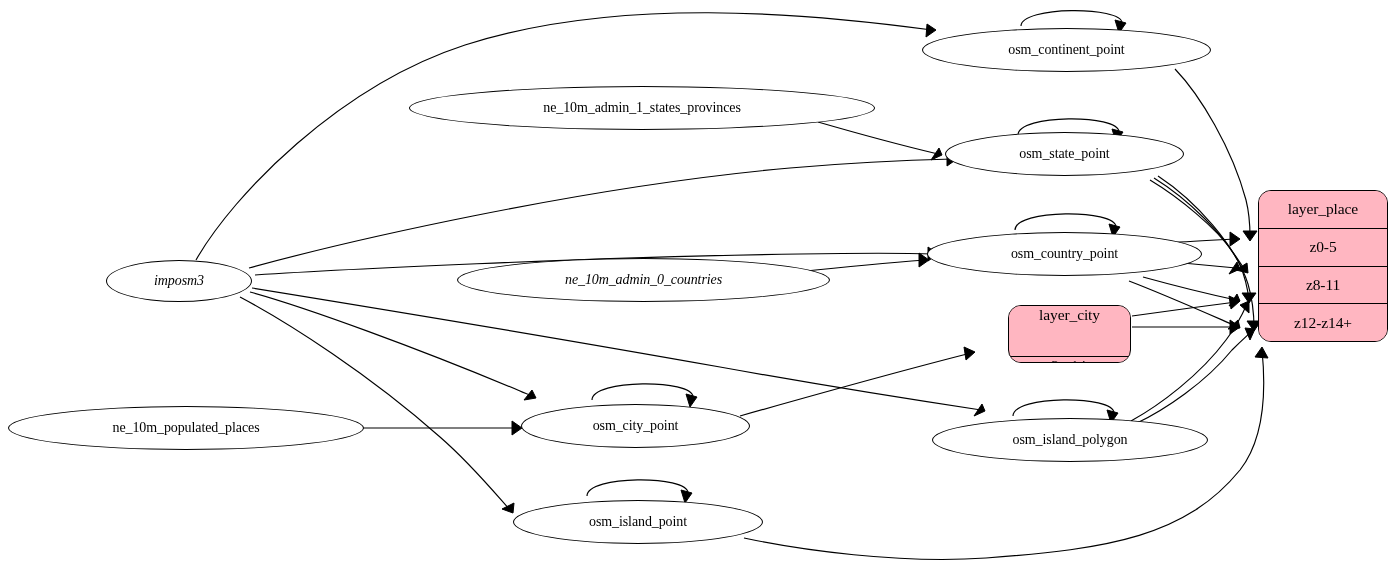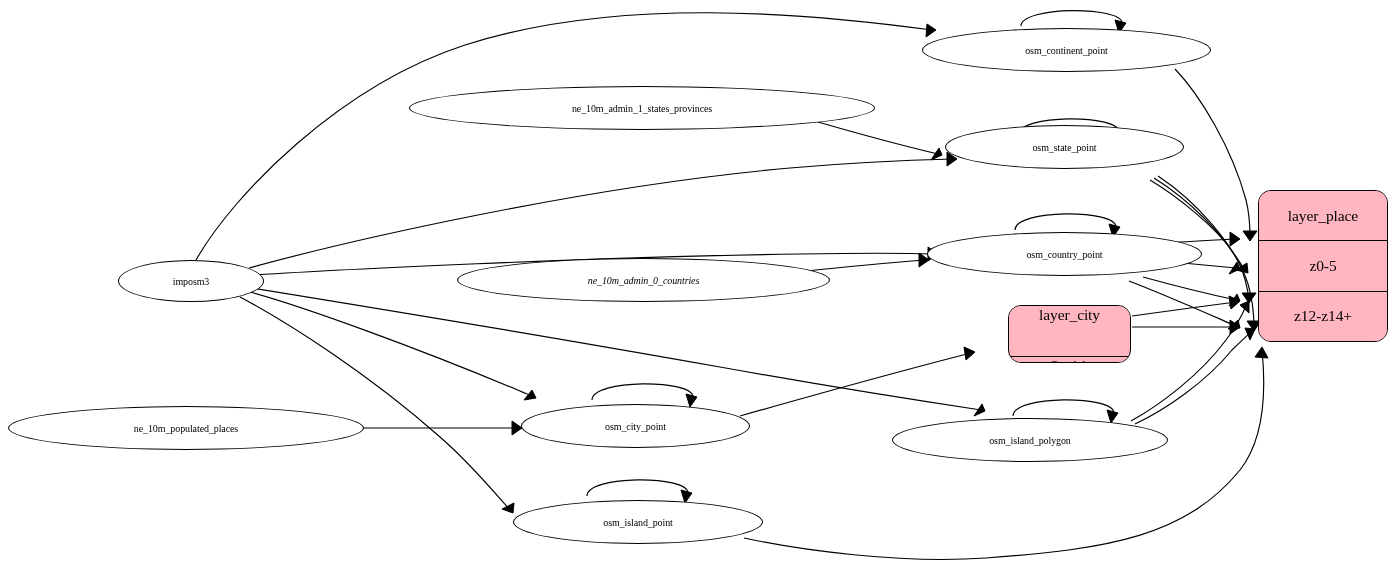--- a/index.html
+++ b/index.html
@@ -43,21 +43,21 @@
   }
   .node-ellipse {
     position: absolute;
     box-sizing: border-box;
     border: 1.2px solid #000000;
     border-radius: 50%;
     background: #ffffff;
     display: flex;
     align-items: center;
     justify-content: center;
-    font-size: 10px;
+    font-size: 14px;
     color: #000000;
     white-space: nowrap;
     letter-spacing: -0.1px;
   }
   .record-node {
     position: absolute;
     box-sizing: border-box;
     border: 1.3px solid #000000;
     border-radius: 13px;
     background: #ffb6c1;
@@ -210,75 +210,78 @@
 
     <g>
       <path d="M744,538 C800,550 900,564 986,558 C1110,549 1186,536 1240,470 C1265,438 1266,390 1262,350"></path>
       <polygon class="arrow" points="1262,347 1268,358 1255,357"></polygon>
     </g>
 
   </svg>
 
   <div id="node-layer">
 
-    <div class="node-ellipse" style="left:118px; top:260px; width:146px; height:42px;">
+    <div class="node-ellipse" style="left:106px; top:260px; width:146px; height:42px;font-style:italic;">
       <span>imposm3</span>
     </div>
 
     <div class="node-ellipse" style="left:8px; top:406px; width:356px; height:44px;">
       <span>ne_10m_populated_places</span>
     </div>
 
     <div class="node-ellipse" style="left:409px; top:86px; width:466px; height:44px;">
       <span>ne_10m_admin_1_states_provinces</span>
     </div>
 
     <div class="node-ellipse" style="left:457px; top:258px; width:373px; height:44px;font-style:italic;">
       <span>ne_10m_admin_0_countries</span>
     </div>
 
     <div class="node-ellipse" style="left:922px; top:28px; width:289px; height:44px;">
       <span>osm_continent_point</span>
     </div>
 
-    <div class="node-ellipse" style="left:945px; top:125px; width:239px; height:44px;text-align:center;">
+    <div class="node-ellipse" style="left:945px; top:132px; width:239px; height:44px;text-align:center;">
       <span>osm_state_point</span>
     </div>
 
     <div class="node-ellipse" style="left:927px; top:232px; width:275px; height:44px;">
       <span>osm_country_point</span>
     </div>
 
     <div class="node-ellipse" style="left:521px; top:404px; width:229px; height:44px;">
       <span>osm_city_point</span>
     </div>
 
     <div class="node-ellipse" style="left:513px; top:500px; width:250px; height:44px;">
       <span>osm_island_point</span>
     </div>
 
-    <div class="node-ellipse" style="left:892px; top:418px; width:276px; height:44px;">
+    <div class="node-ellipse" style="left:932px; top:418px; width:276px; height:44px;">
       <span>osm_island_polygon</span>
     </div>
 
     <div class="record-node" style="left:1008px; top:305px; width:123px; height:58px;gap:32px;">
       <div class="record-cell">
         <span>layer_city</span>
       </div>
       <div class="record-cell">
         <span>z2-z14+</span>
       </div>
     </div>
 
     <div class="record-node" style="left:1258px; top:190px; width:130px; height:152px;">
       <div class="record-cell">
         <span>layer_place</span>
       </div>
       <div class="record-cell">
         <span>z0-5</span>
+      </div>
+      <div class="record-cell">
+        <span>z8-11</span>
       </div>
       <div class="record-cell">
         <span>z12-z14+</span>
       </div>
     </div>
 
   </div>
 </div>
 
 </body></html>

